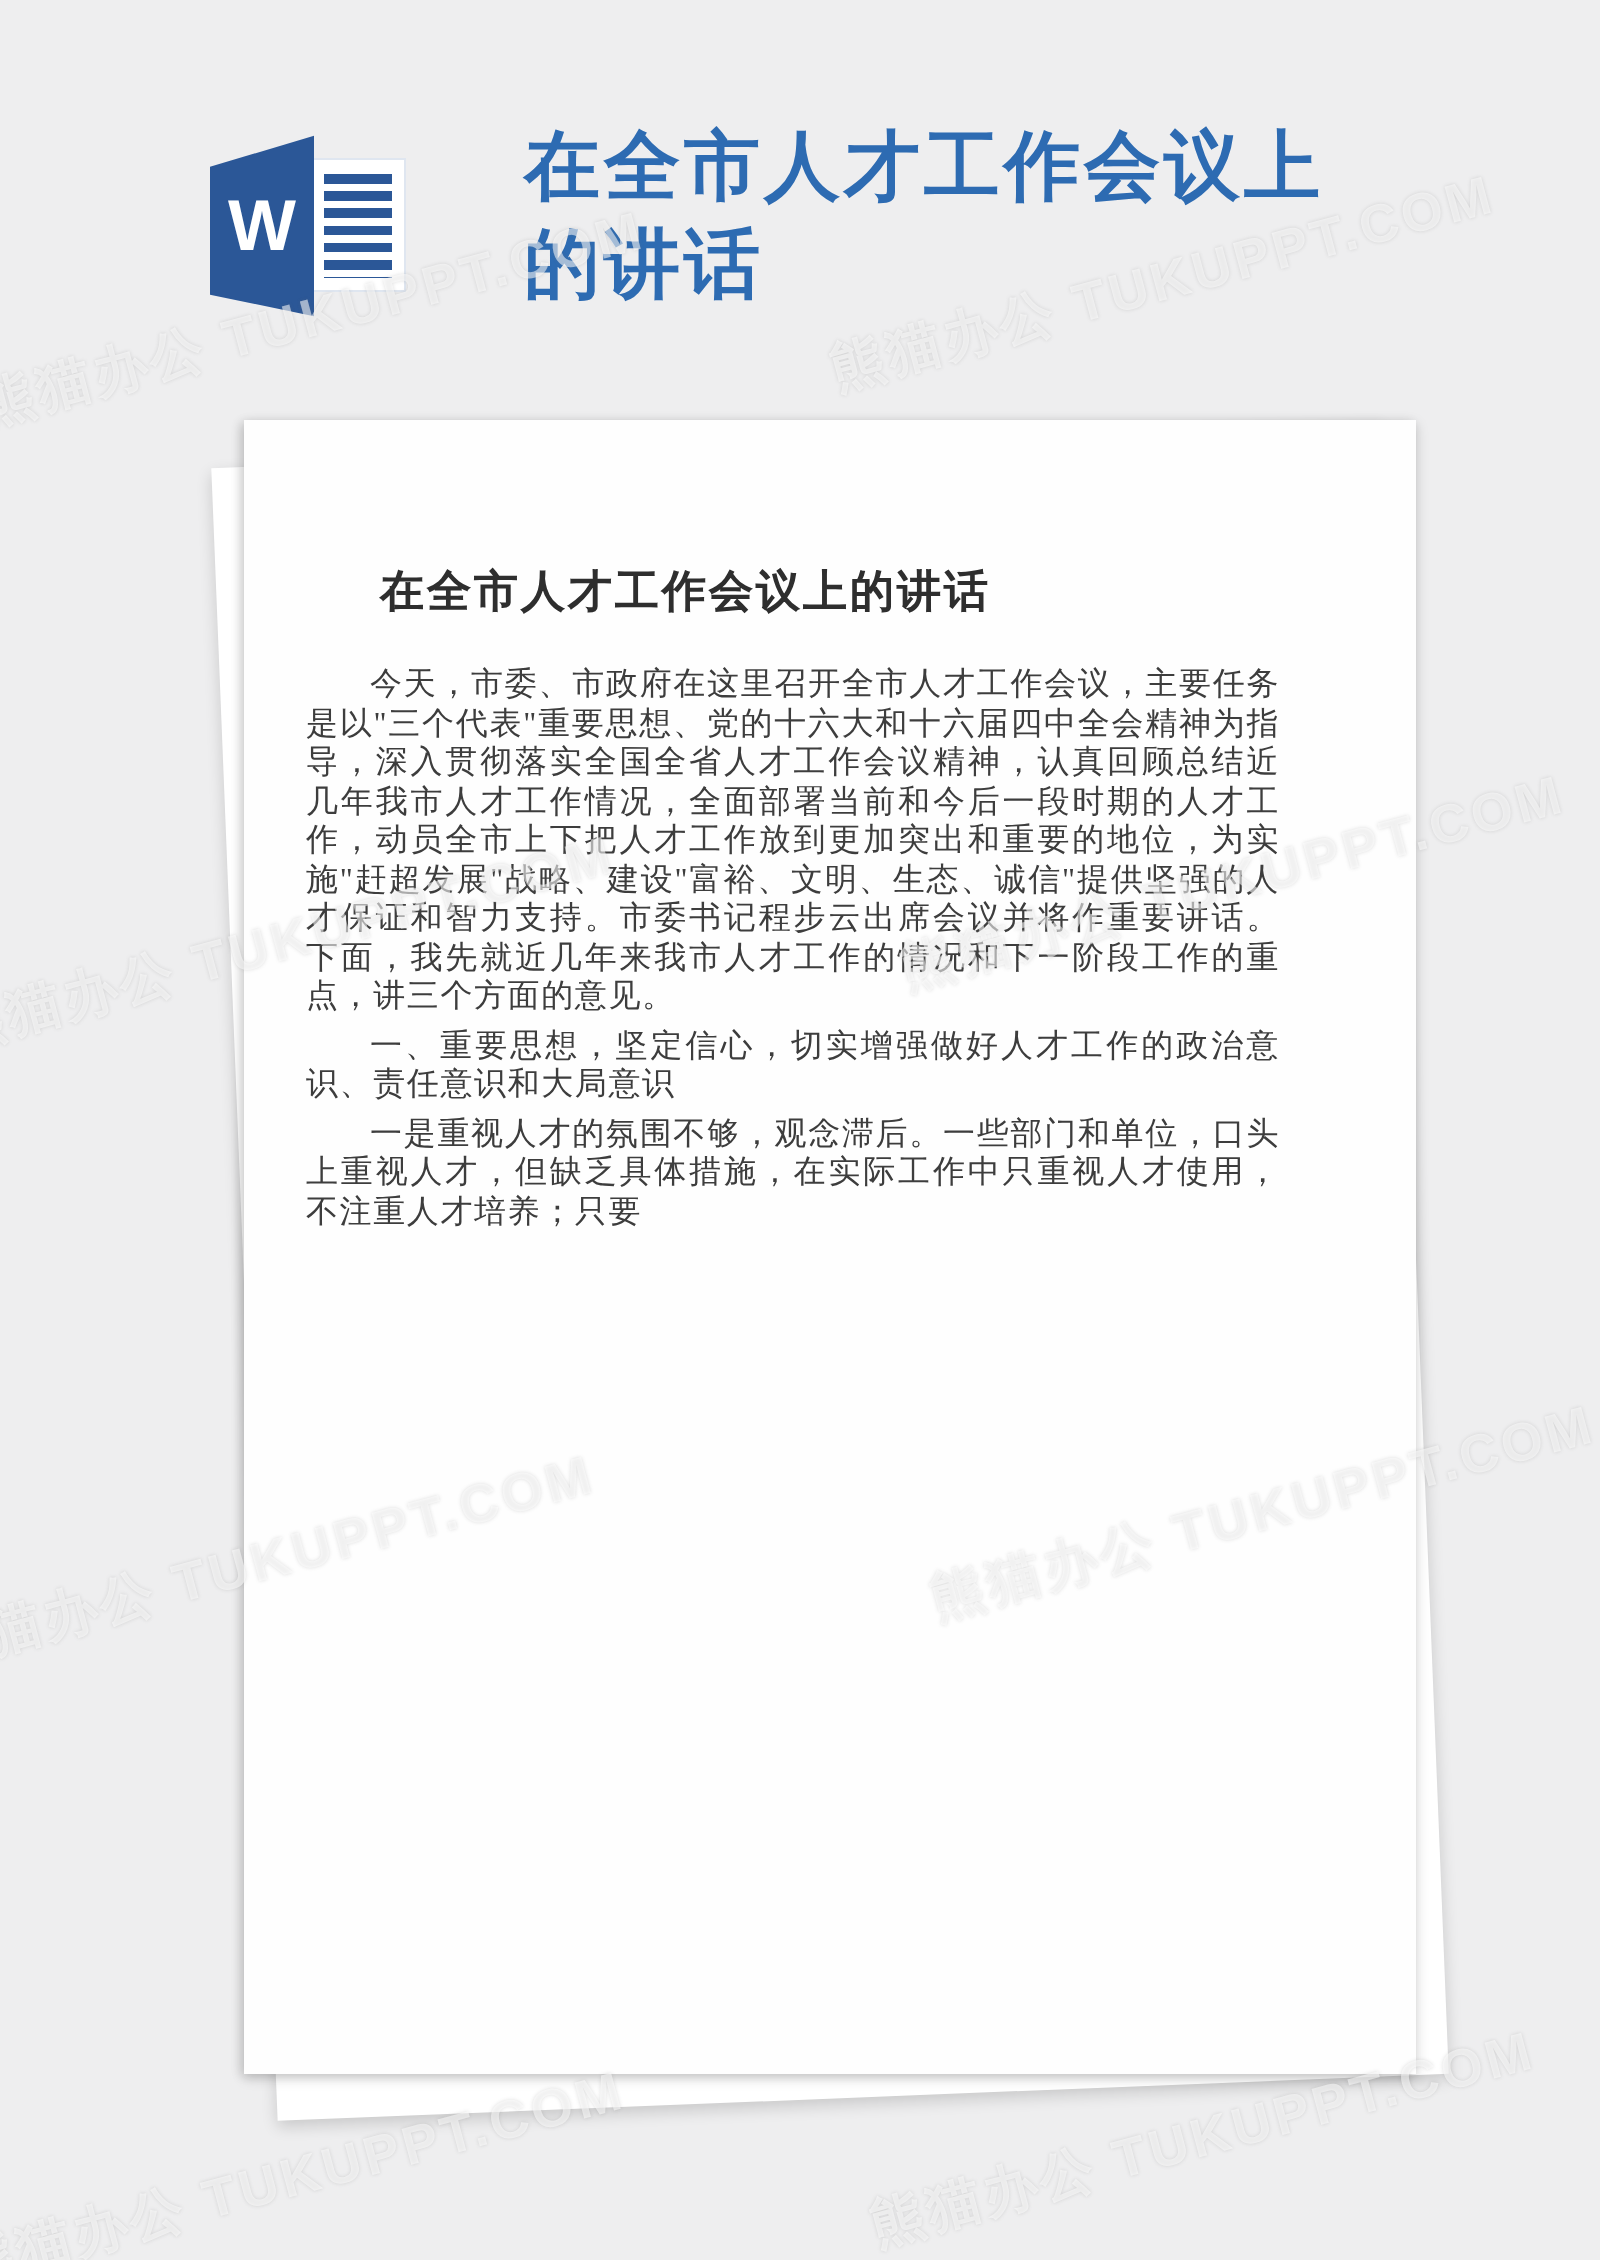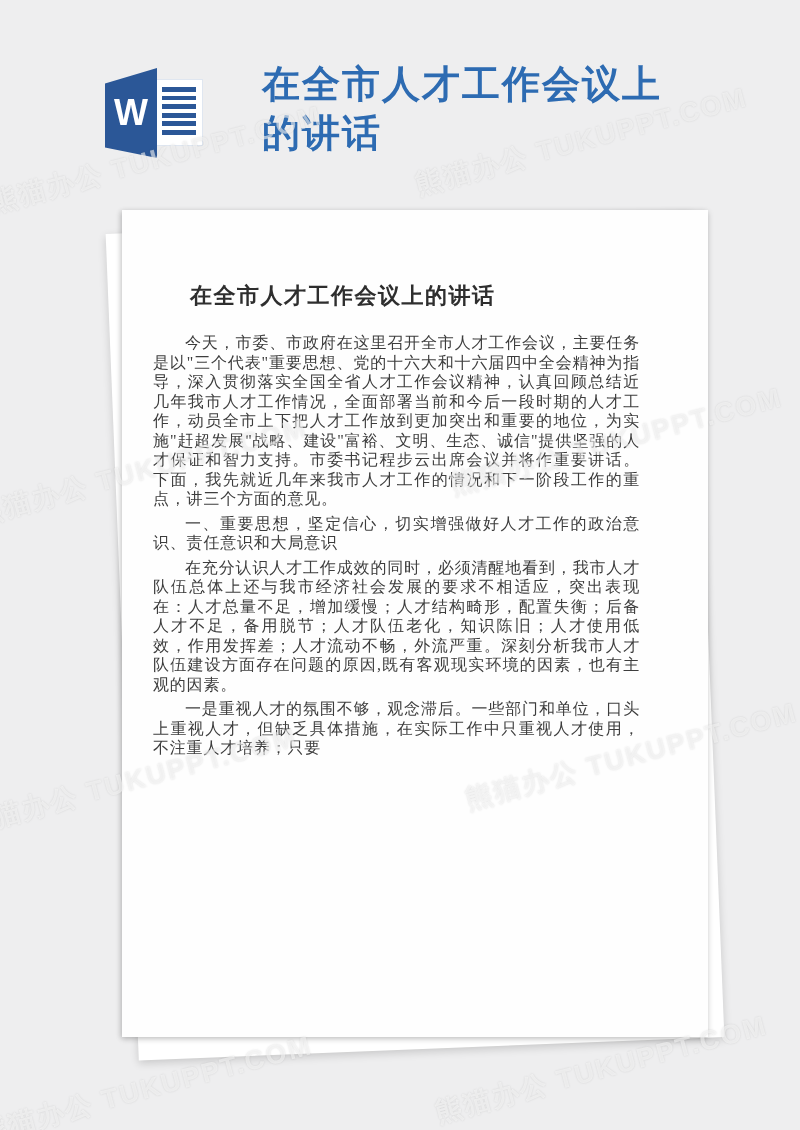--- a/index.html
+++ b/index.html
@@ -53,21 +53,20 @@
     </div>
   </div>
   <div class="header-title">在全市人才工作会议上的讲话</div>
 
   <div class="sheet-back"></div>
   <div class="sheet-main">
     <h2 class="doc-title">在全市人才工作会议上的讲话</h2>
     <div>
         <p class="para">今天，市委、市政府在这里召开全市人才工作会议，主要任务是以"三个代表"重要思想、党的十六大和十六届四中全会精神为指导，深入贯彻落实全国全省人才工作会议精神，认真回顾总结近几年我市人才工作情况，全面部署当前和今后一段时期的人才工作，动员全市上下把人才工作放到更加突出和重要的地位，为实施"赶超发展"战略、建设"富裕、文明、生态、诚信"提供坚强的人才保证和智力支持。市委书记程步云出席会议并将作重要讲话。下面，我先就近几年来我市人才工作的情况和下一阶段工作的重点，讲三个方面的意见。</p>
         <p class="para">一、重要思想，坚定信心，切实增强做好人才工作的政治意识、责任意识和大局意识</p>
-        <p class="para">在充分认识人才工作成效的同时，必须清醒地看到，我市人才队伍总体上还与我市经济社会发展的要求不相适应，突出表现在：人才总量不足，增加缓慢；人才结构畸形，配置失衡；后备人才不足，备用脱节；人才队伍老化，知识陈旧；人才使用低效，作用发挥差；人才流动不畅，外流严重。深刻分析我市人才队伍建设方面存在问题的原因,既有客观现实环境的因素，也有主观的因素。</p>
         <p class="para">一是重视人才的氛围不够，观念滞后。一些部门和单位，口头上重视人才，但缺乏具体措施，在实际工作中只重视人才使用，不注重人才培养；只要</p>
       </div>
 
   </div>
 
   <div class="wm-layer">
       <div class="wm" style="left: -15px; top: 141px;">熊猫办公 TUKUPPT.COM</div>
       <div class="wm" style="left: 410px; top: 123px;">熊猫办公 TUKUPPT.COM</div>
       <div class="wm" style="left: -30px; top: 453px;">熊猫办公 TUKUPPT.COM</div>
       <div class="wm" style="left: 445px; top: 423px;">熊猫办公 TUKUPPT.COM</div>

